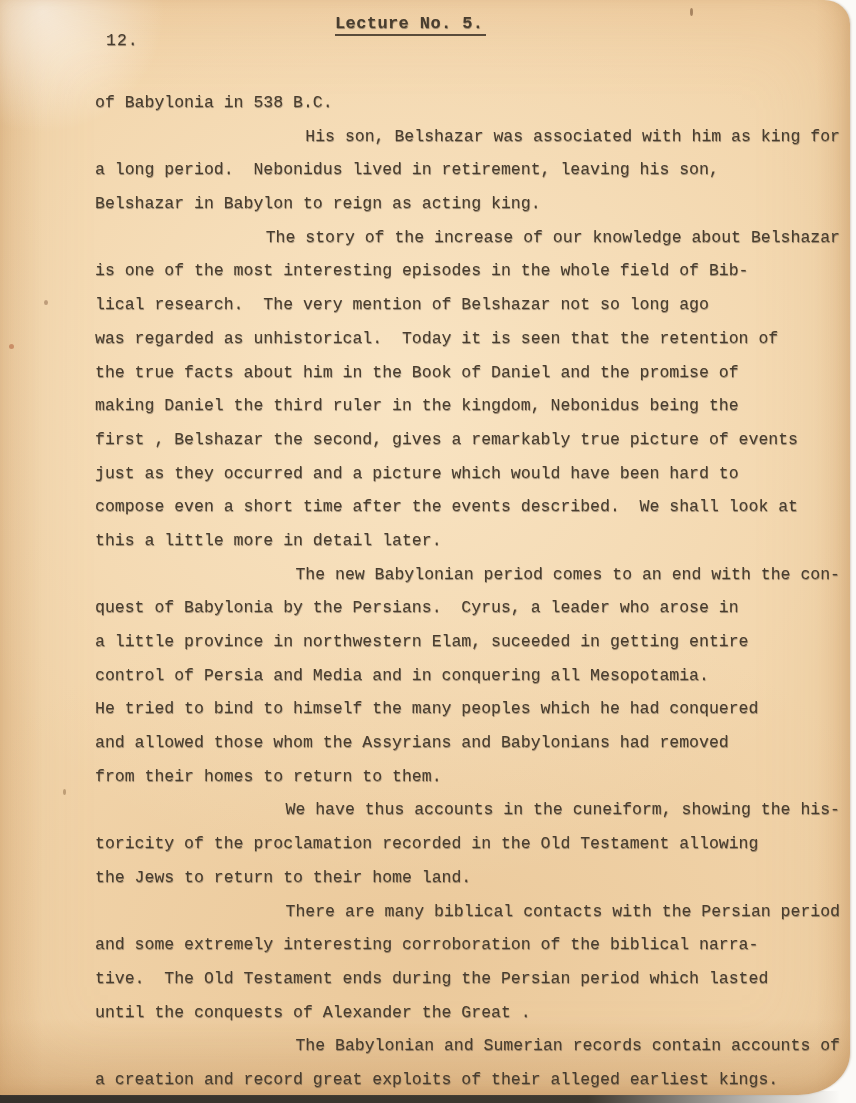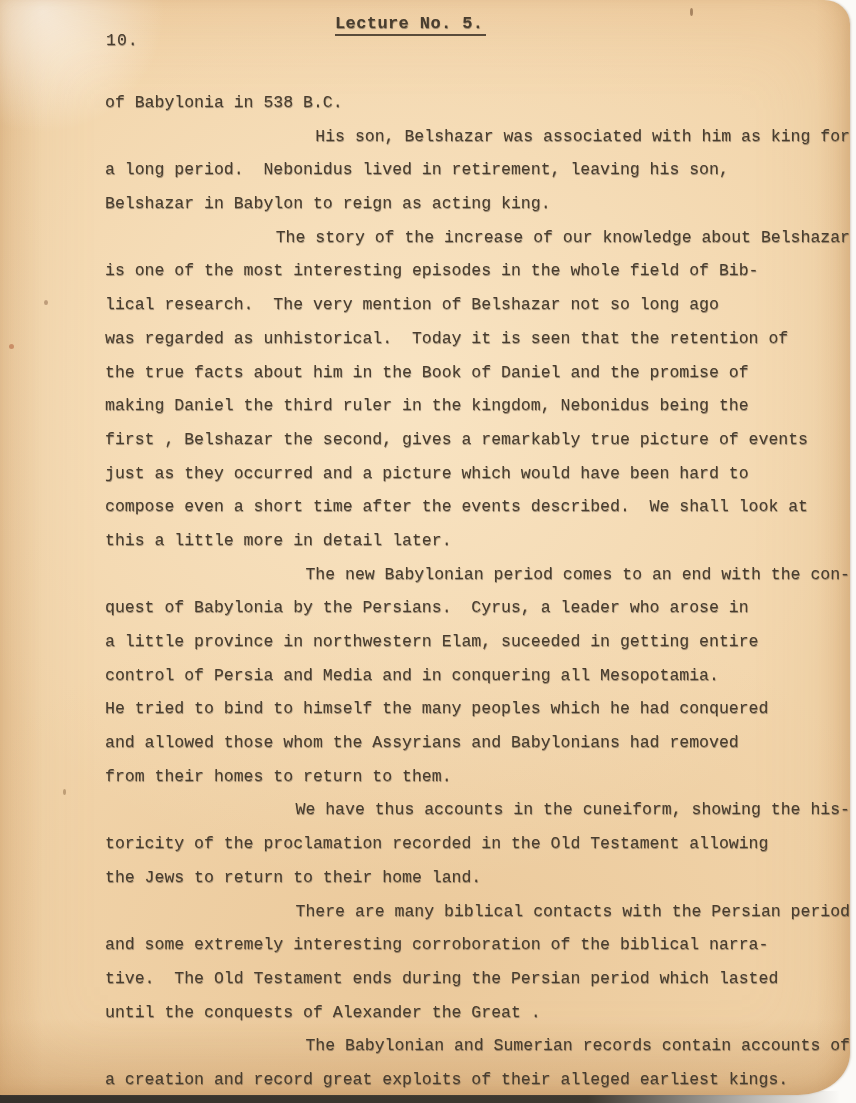--- a/index.html
+++ b/index.html
@@ -59,21 +59,21 @@
     left: 335px;
     top: 14px;
     font-size: 17px;
     font-weight: 600;
     letter-spacing: 0.4px;
     padding: 0 3px 1px 0;
     border-bottom: 2px solid rgba(62,52,40,0.85);
   }
   .document-lines {
     position: absolute;
-    left: 105px;
+    left: 95px;
     top: 86px;
     width: 745px;
     font-size: 16.5px;
     line-height: 33.7px;
     white-space: pre;
   }
   .line {
     height: 33.7px;
   }
   .line.indent {
@@ -94,18 +94,18 @@
 <body>
 
 <div class="scan-edge"></div>
 
 <div class="paper">
   <div class="speck speck-1"></div>
   <div class="speck speck-2"></div>
   <div class="speck speck-3"></div>
   <div class="speck speck-4"></div>
 
-  <div class="page-number ink">10.</div>
+  <div class="page-number ink">12.</div>
 
   <div class="page-title ink">Lecture No. 5.</div>
 
   <div class="document-lines ink"><div class="line">of Babylonia in 538 B.C.</div><div class="line indent">His son, Belshazar was associated with him as king for</div><div class="line">a long period.  Nebonidus lived in retirement, leaving his son,</div><div class="line">Belshazar in Babylon to reign as acting king.</div><div class="line indent">The story of the increase of our knowledge about Belshazar</div><div class="line">is one of the most interesting episodes in the whole field of Bib-</div><div class="line">lical research.  The very mention of Belshazar not so long ago</div><div class="line">was regarded as unhistorical.  Today it is seen that the retention of</div><div class="line">the true facts about him in the Book of Daniel and the promise of</div><div class="line">making Daniel the third ruler in the kingdom, Nebonidus being the</div><div class="line">first , Belshazar the second, gives a remarkably true picture of events</div><div class="line">just as they occurred and a picture which would have been hard to</div><div class="line">compose even a short time after the events described.  We shall look at</div><div class="line">this a little more in detail later.</div><div class="line indent">The new Babylonian period comes to an end with the con-</div><div class="line">quest of Babylonia by the Persians.  Cyrus, a leader who arose in</div><div class="line">a little province in northwestern Elam, suceeded in getting entire</div><div class="line">control of Persia and Media and in conquering all Mesopotamia.</div><div class="line">He tried to bind to himself the many peoples which he had conquered</div><div class="line">and allowed those whom the Assyrians and Babylonians had removed</div><div class="line">from their homes to return to them.</div><div class="line indent">We have thus accounts in the cuneiform, showing the his-</div><div class="line">toricity of the proclamation recorded in the Old Testament allowing</div><div class="line">the Jews to return to their home land.</div><div class="line indent">There are many biblical contacts with the Persian period</div><div class="line">and some extremely interesting corroboration of the biblical narra-</div><div class="line">tive.  The Old Testament ends during the Persian period which lasted</div><div class="line">until the conquests of Alexander the Great .</div><div class="line indent">The Babylonian and Sumerian records contain accounts of</div><div class="line">a creation and record great exploits of their alleged earliest kings.</div></div>
 </div>
 
 </body></html>

